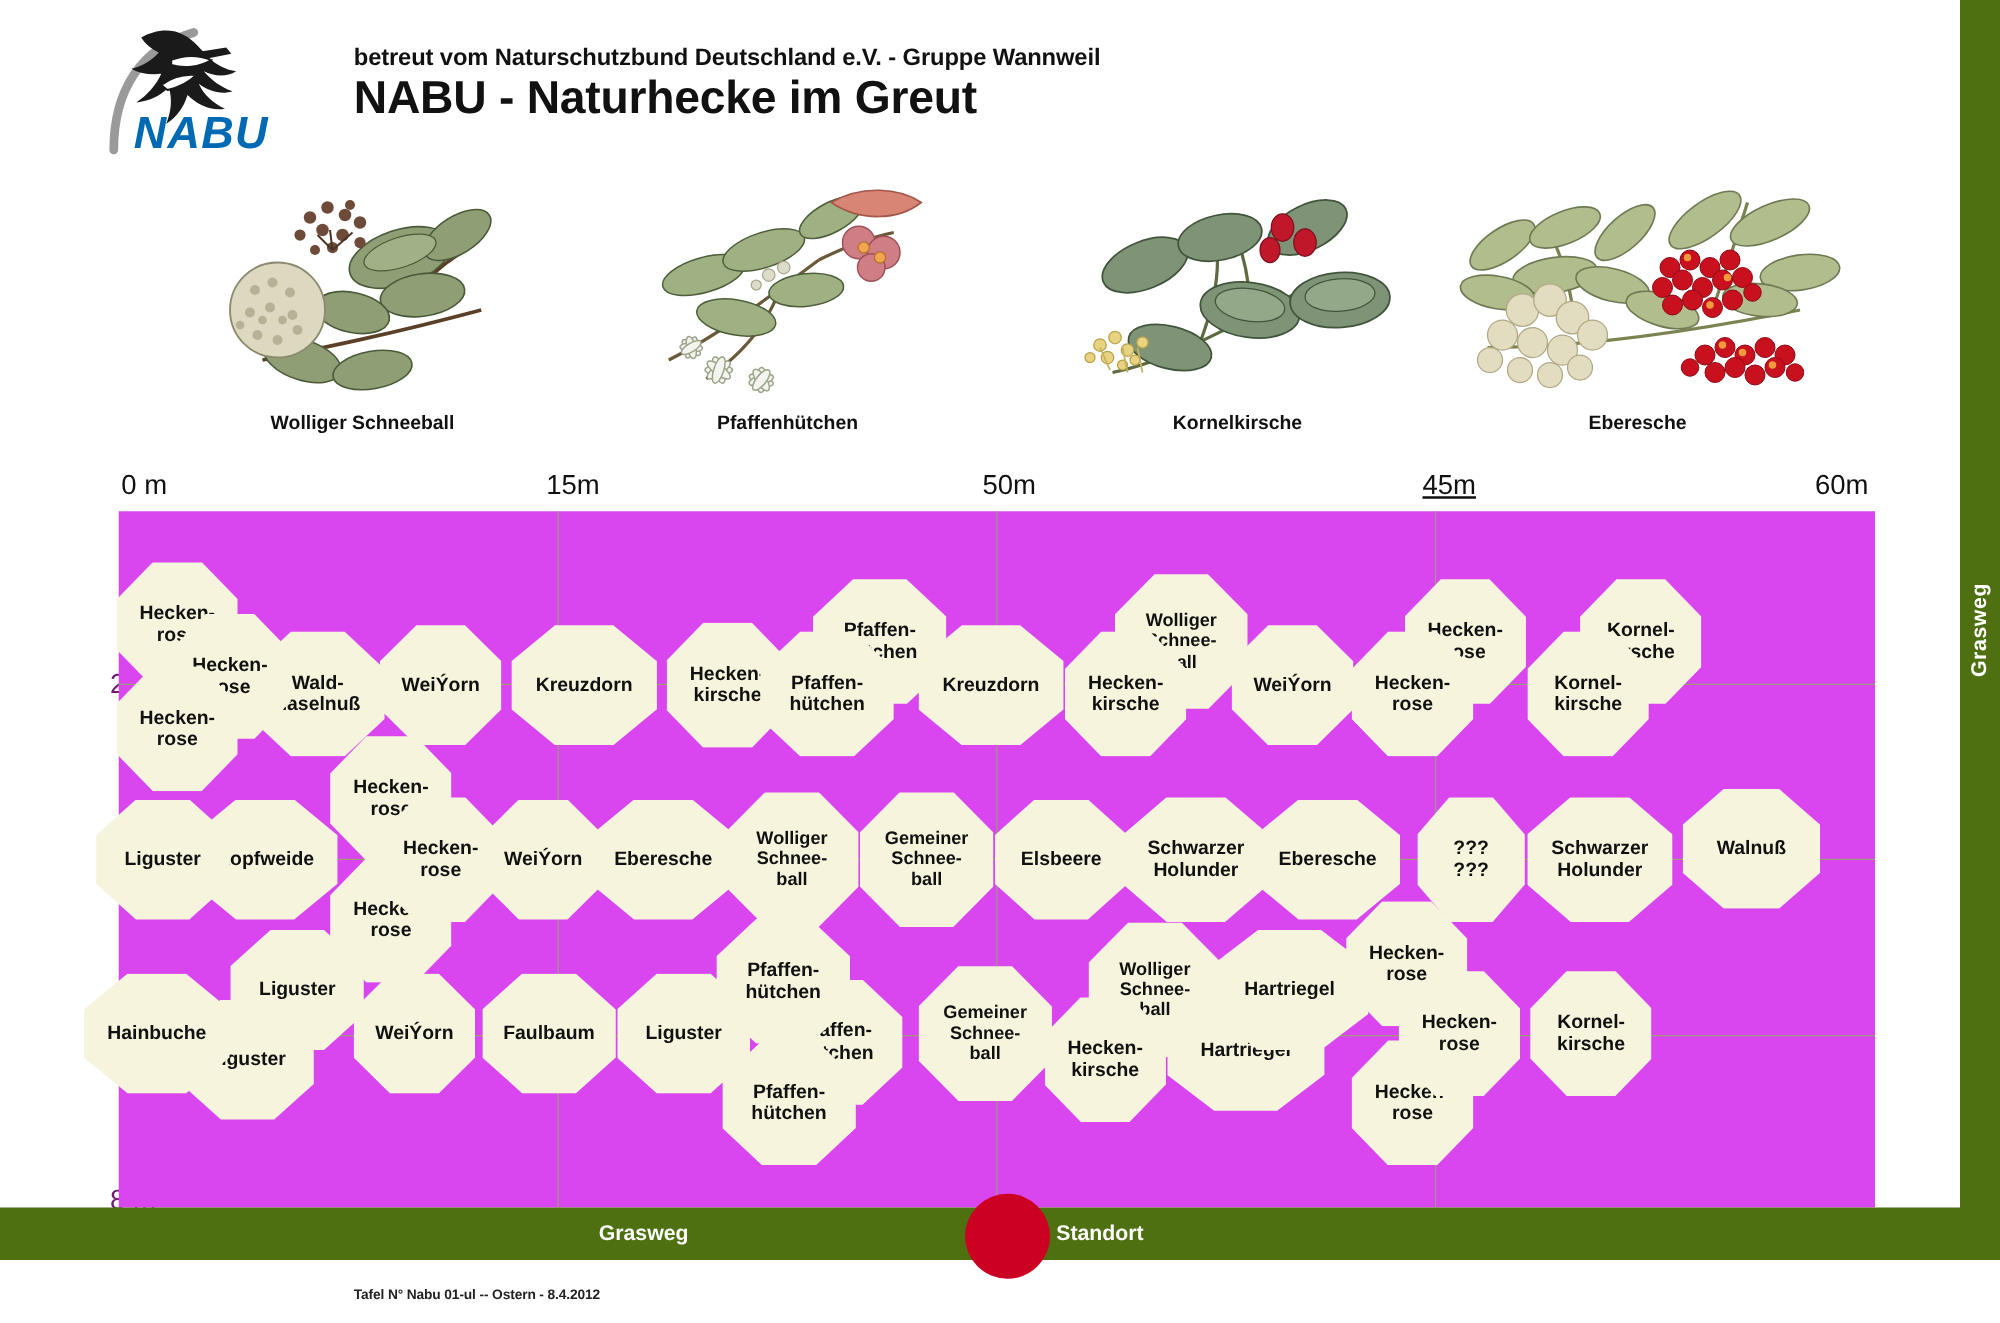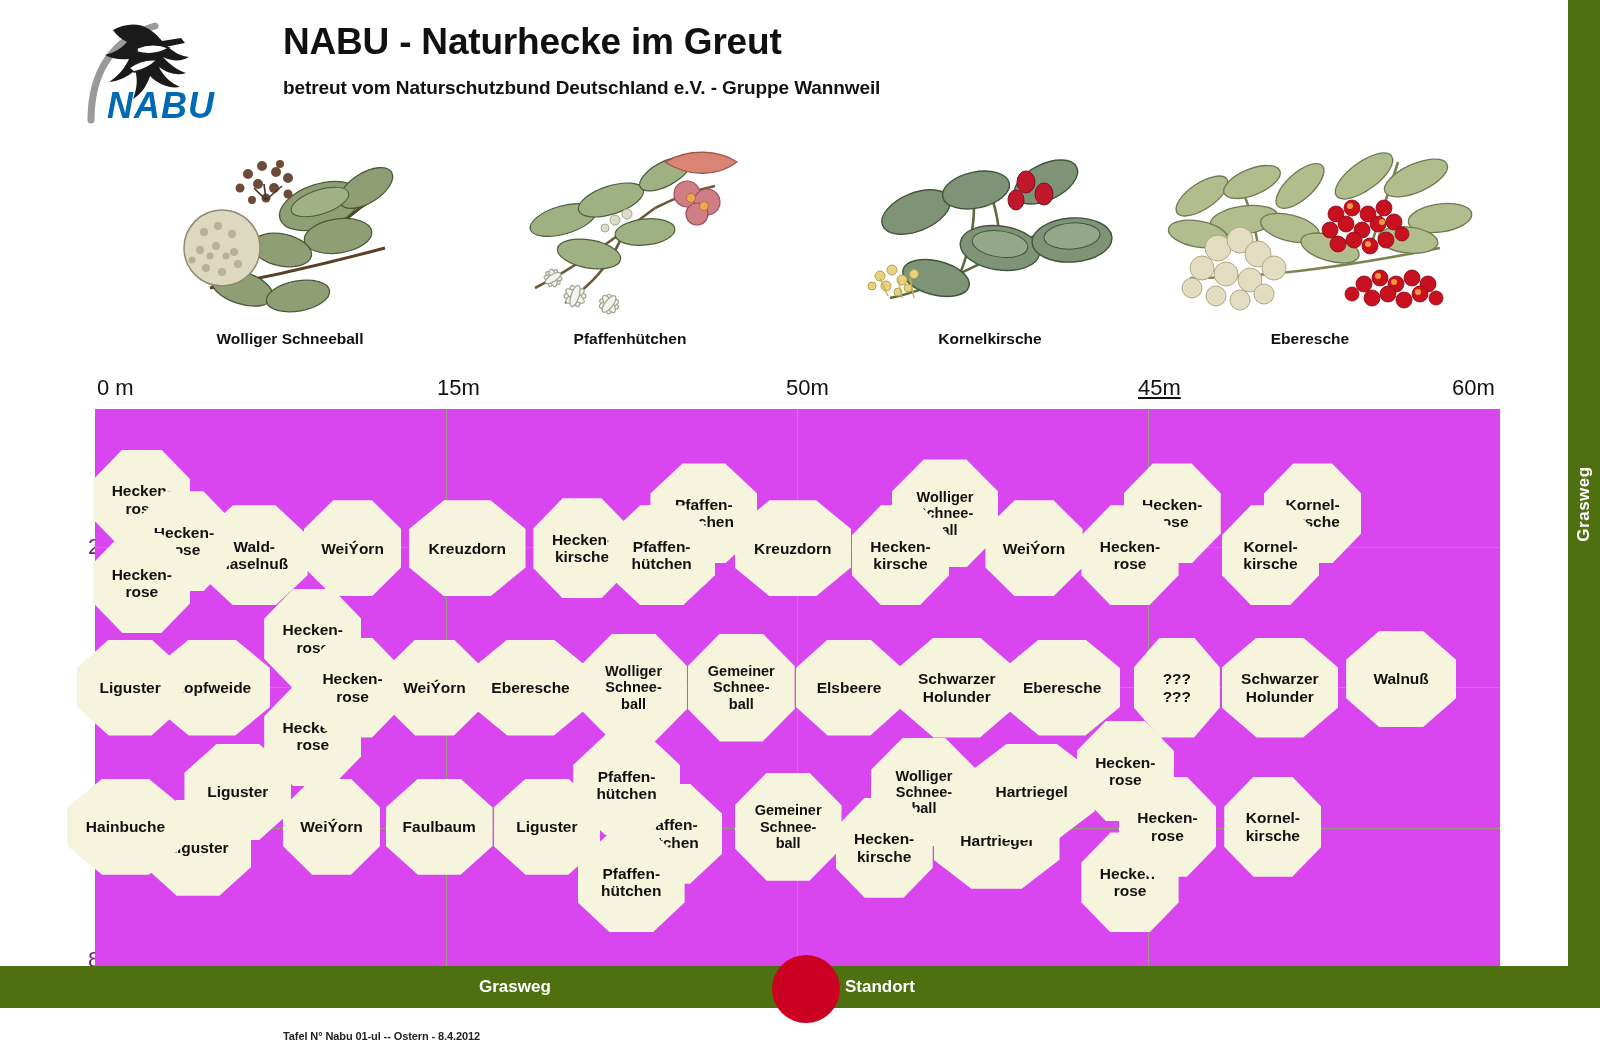--- a/index.html
+++ b/index.html
@@ -101,22 +101,22 @@
                    C36 46 27 45 20 41 C29 39 37 34 42 28 C36 25 31 21 28 16 Z"></path>
           <path d="M58 30 L96 24 L100 29 L60 37 Z"></path>
           <path d="M44 54 C52 48 62 45 72 46 C66 52 58 56 49 58 Z" fill="#ffffff" stroke="#1a1a1a" stroke-width="1.5"></path>
           <path d="M52 34 C62 30 74 30 84 34 C74 40 62 41 52 38 Z" fill="#ffffff" stroke="#1a1a1a" stroke-width="1.5"></path>
         </g>
         <text x="22" y="104" font-family="'Liberation Sans', sans-serif" font-size="36" font-weight="bold" font-style="italic" fill="#0069b4" letter-spacing="1">NABU</text>
       </svg>
     </div>
 
     <div id="titles">
+      <div id="sub-title">betreut vom Naturschutzbund Deutschland e.V. - Gruppe Wannweil</div>
       <div id="main-title">NABU - Naturhecke im Greut</div>
-      <div id="sub-title">betreut vom Naturschutzbund Deutschland e.V. - Gruppe Wannweil</div>
     </div>
   </div>
 
   <div id="plants">
 
     <div class="plant" style="left:170px;width:240px;">
       <div class="art">
         <svg viewBox="0 0 240 200" width="240" height="200">
           <g stroke="#5a4027" stroke-width="3" fill="none">
             <path d="M40 160 C90 150 140 140 215 120"></path>

